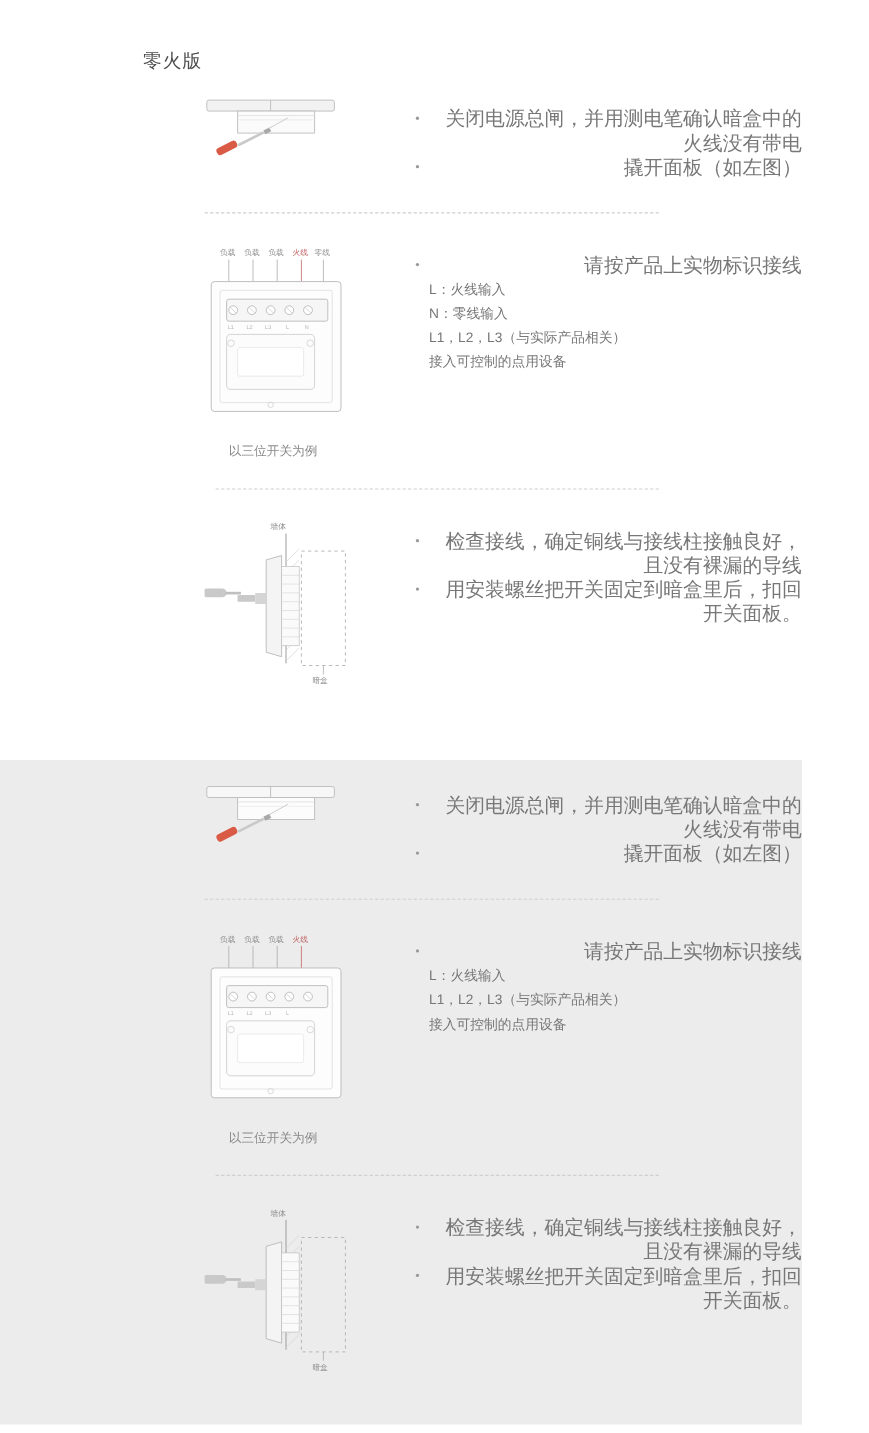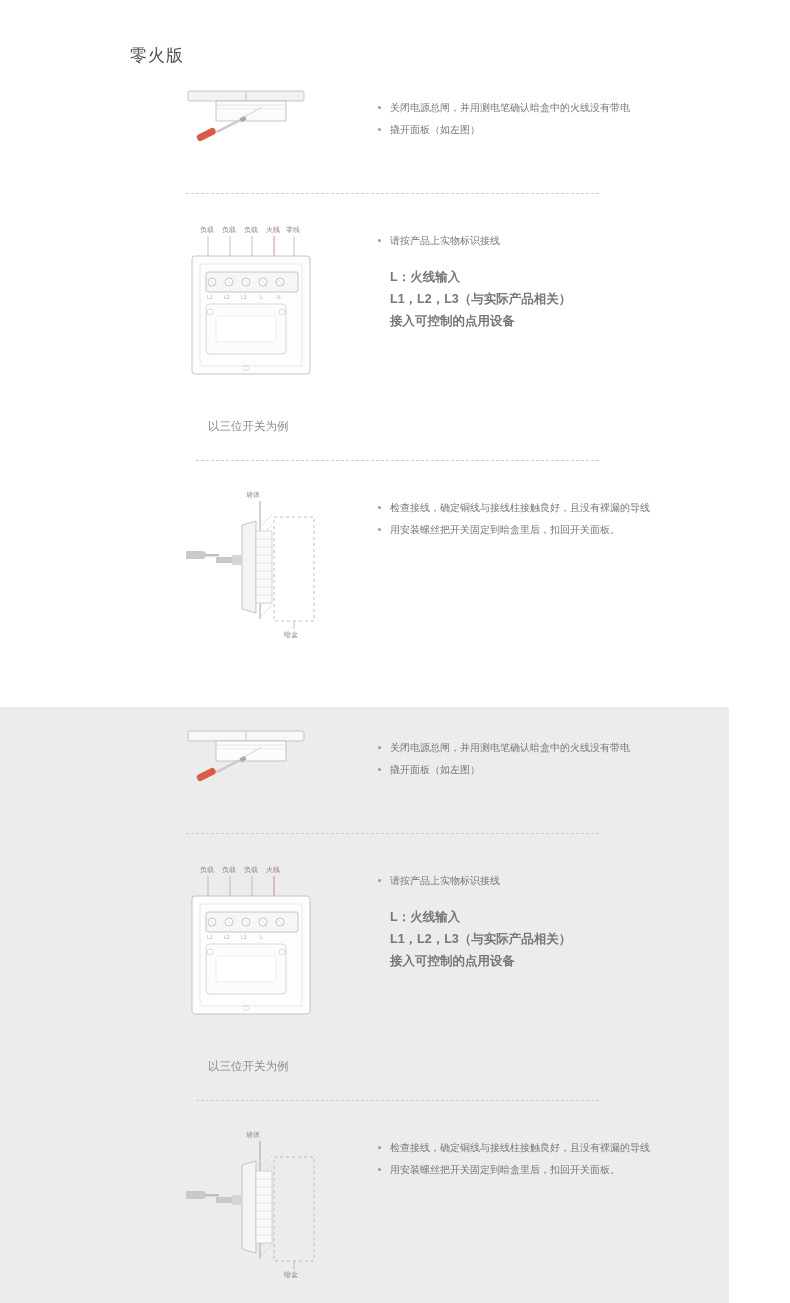--- a/index.html
+++ b/index.html
@@ -50,52 +50,51 @@
     flex: 1 1 auto;
     padding-left: 32px;
     padding-top: 10px;
   }
   ul.bullets {
     list-style: none;
     margin: 0;
     padding: 0;
   }
   ul.bullets li {
-    font-size: 10px;
+    font-size: 18px;
     line-height: 22px;
     color: #777777;
     position: relative;
     padding-left: 12px;
+    text-align: right;
   }
   ul.bullets li:before {
     content: "";
     position: absolute;
     left: 0;
     top: 9px;
     width: 3px;
     height: 3px;
     border-radius: 50%;
     background: #9a9a9a;
   }
   .plain-lines {
-    margin-top: 14px;
-    font-weight: bold;
   }
   .plain-lines div {
     font-size: 12.5px;
     line-height: 22px;
     color: #777777;
     padding-left: 12px;
   }
   .caption {
     font-size: 11.5px;
     color: #8a8a8a;
     text-align: left;
     padding-left: 22px;
-    margin-top: 24px;
+    margin-top: 8px;
   }
   .divider {
     height: 0;
     border-top: 1px dashed #cfcfcf;
     margin: 26px 130px 26px 186px;
   }
   .divider.short {
     margin-left: 196px;
     margin-right: 130px;
   }
@@ -209,20 +208,21 @@
           <rect x="30" y="96" width="60" height="26" rx="2" fill="#ffffff" stroke="#e0e0e0" stroke-width="0.6"></rect>
         </svg>
         <div class="caption">以三位开关为例</div>
       </div>
       <div class="txt">
         <ul class="bullets">
           <li>请按产品上实物标识接线</li>
         </ul>
         <div class="plain-lines">
           <div>L：火线输入</div>
+          <div>N：零线输入</div>
           <div>L1，L2，L3（与实际产品相关）</div>
           <div>接入可控制的点用设备</div>
         </div>
       </div>
     </div>
 
     <div class="divider short"></div>
 
     <div class="step">
       <div class="fig">

